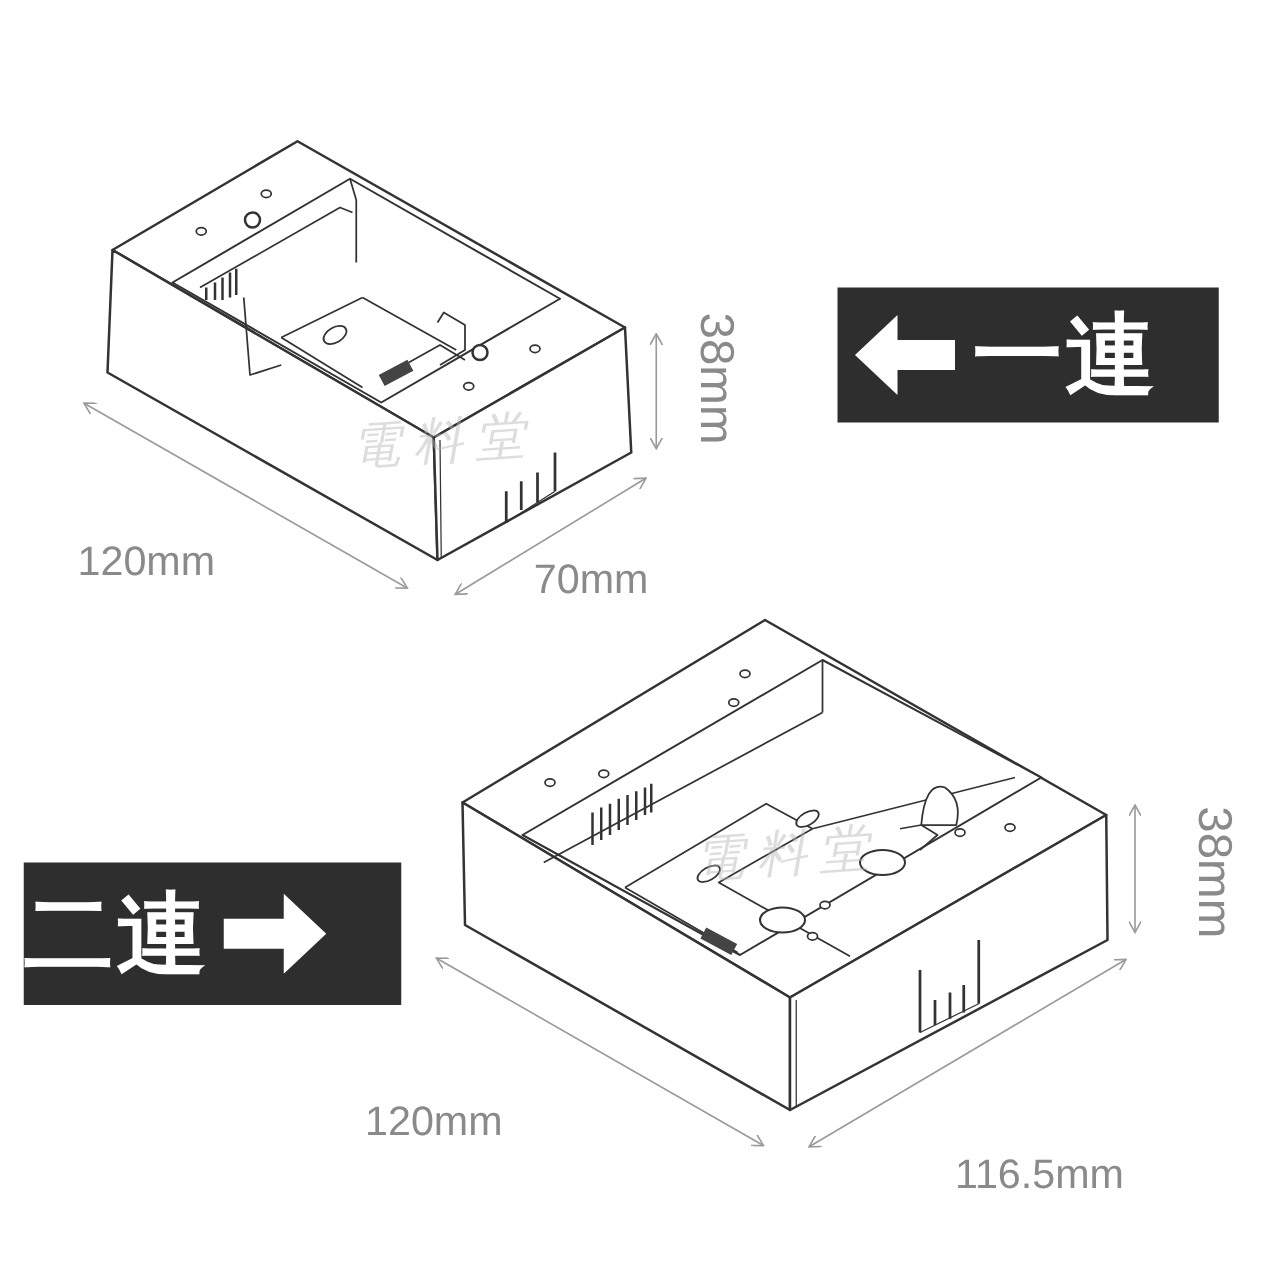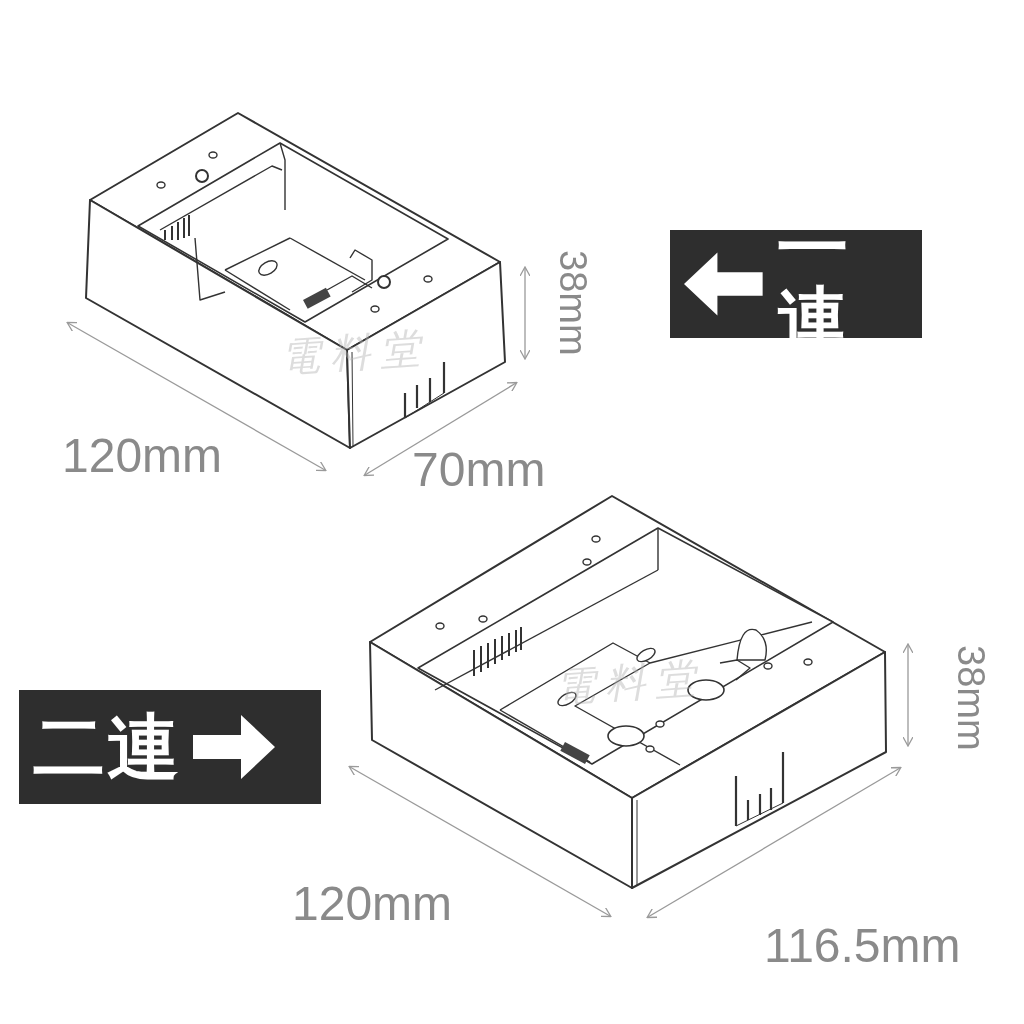--- a/index.html
+++ b/index.html
@@ -3,21 +3,21 @@
   <meta charset="utf-8">
   <style>
     html, body { margin: 0; padding: 0; }
     body {
       width: 1024px; height: 1024px; background: #ffffff; position: relative; overflow: hidden;
       font-family: "Liberation Sans", sans-serif;
     }
     .canvas { position: absolute; left: 0; top: 0; width: 1024px; height: 1024px; }
     .dim-label {
       position: absolute; color: #8a8a8a; font-family: "Liberation Sans", sans-serif;
-      font-size: 48px; line-height: 1; white-space: nowrap;
+      font-size: 33px; line-height: 1; white-space: nowrap;
     }
     .dim-vert {
       position: absolute; color: #8a8a8a; font-family: "Liberation Sans", sans-serif;
       font-size: 38px; line-height: 1; white-space: nowrap;
       transform-origin: 0 0; transform: rotate(90deg);
     }
     .badge {
       position: absolute; background: #2e2e2e; color: #ffffff; display: flex; align-items: center;
       font-family: "DejaVu Sans", sans-serif; font-weight: bold; box-sizing: border-box;
     }
@@ -160,32 +160,32 @@
     <line x1="350" y1="767" x2="610" y2="916" marker-start="url(#ah)" marker-end="url(#ah)"></line>
     <line x1="648" y1="917" x2="900" y2="768" marker-start="url(#ah)" marker-end="url(#ah)"></line>
     <line x1="908" y1="645" x2="908" y2="745" marker-start="url(#ah)" marker-end="url(#ah)"></line>
   </g>
 </svg>
 
 <div class="watermark" style="left:280px; top:325px; transform: rotate(-4deg);">電料堂</div>
 <div class="watermark" style="left:555px; top:655px; transform: rotate(-4deg);">電料堂</div>
 
 <div class="dim-label" style="left:62px; top:432px;">120mm</div>
-<div class="dim-label" style="left:412px; top:446px;text-align:center;">70mm</div>
+<div class="dim-label" style="left:427px; top:446px;text-align:center;">70mm</div>
 <div class="dim-vert" style="left:592px; top:250px;">38mm</div>
 
 <div class="dim-label" style="left:292px; top:880px;">120mm</div>
 <div class="dim-label" style="left:764px; top:886px;margin-top:36px;">116.5mm</div>
 <div class="dim-vert" style="left:990px; top:645px;">38mm</div>
 
-<div class="badge" style="left:670px; top:230px; width:252px; height:108px; padding-left:14px;">
+<div class="badge" style="left:670px; top:230px; width:305px; height:108px; padding-left:14px;">
   <svg class="arrow-svg" width="86" height="64" viewBox="0 0 86 64">
     <polygon points="0,32 34,0 34,20 80,20 80,44 34,44 34,64" fill="#ffffff"></polygon>
   </svg>
   <span class="badge-text" style="margin-left:8px;">一連</span>
 </div>
 
-<div class="badge" style="left:19px; top:690px; width:302px; height:114px; padding-left:14px;">
+<div class="badge" style="left:19px; top:690px; width:302px; height:114px; ">
   <span class="badge-text">二連</span>
   <svg class="arrow-svg" width="86" height="64" viewBox="0 0 86 64" style="margin-left:8px;">
     <polygon points="86,32 52,0 52,20 4,20 4,44 52,44 52,64" fill="#ffffff"></polygon>
   </svg>
 </div>
 
 </body></html>

